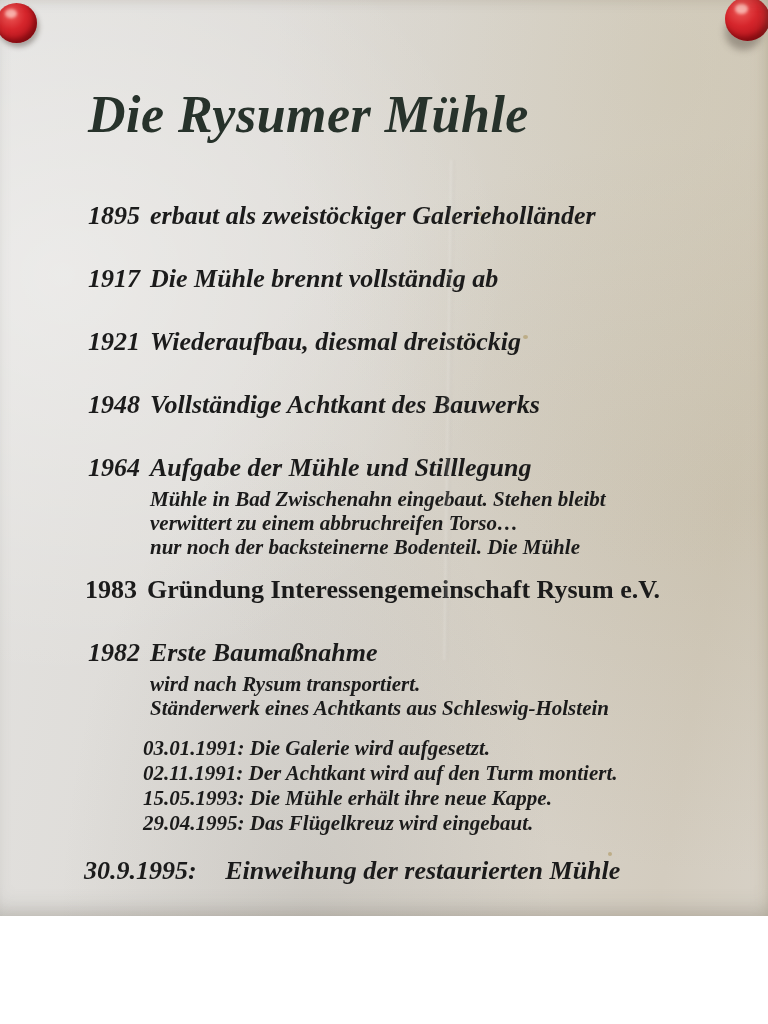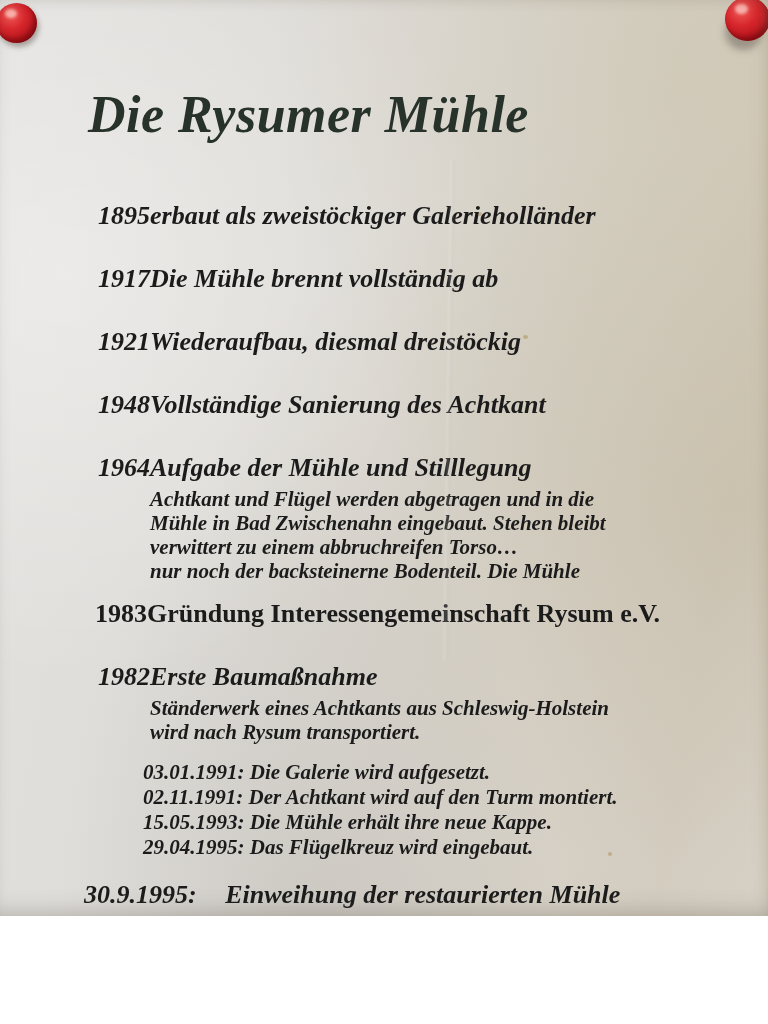--- a/index.html
+++ b/index.html
@@ -95,21 +95,20 @@
     display: flex;
     margin: 0 0 33px 88px;
     font-size: 26px;
     font-weight: bold;
     font-style: italic;
     line-height: 1.15;
   }
   .entry .year {
     width: 62px;
     flex: 0 0 62px;
-    text-align: right;
   }
   .entry.upright {
     font-style: normal;
     margin-left: 85px;
   }
   .entry.has-detail {
     margin-bottom: 16px;
   }
   .detail {
     margin-top: 4px;
@@ -162,49 +161,48 @@
       <span class="text">Die Mühle brennt vollständig ab</span>
     </div>
 
     <div class="entry">
       <span class="year">1921</span>
       <span class="text">Wiederaufbau, diesmal dreistöckig</span>
     </div>
 
     <div class="entry">
       <span class="year">1948</span>
-      <span class="text">Vollständige Sanierung des Achtkant</span>
+      <span class="text">Vollständige Achtkant des Bauwerks</span>
     </div>
 
     <div class="entry has-detail">
       <span class="year">1964</span>
       <span class="body">
         <div class="text">Aufgabe der Mühle und Stilllegung</div>
         <div class="detail">
-          <div>Achtkant und Flügel werden abgetragen und in die</div>
           <div>Mühle in Bad Zwischenahn eingebaut. Stehen bleibt</div>
           <div>verwittert zu einem abbruchreifen Torso…</div>
           <div>nur noch der backsteinerne Bodenteil. Die Mühle</div>
         </div>
       </span>
     </div>
 
     <div class="entry upright">
       <span class="year">1983</span>
       <span class="text">Gründung Interessengemeinschaft Rysum e.V.</span>
     </div>
 
 
     <div class="entry has-detail">
       <span class="year">1982</span>
       <span class="body">
         <div class="text">Erste Baumaßnahme</div>
         <div class="detail">
+          <div>wird nach Rysum transportiert.</div>
           <div>Ständerwerk eines Achtkants aus Schleswig-Holstein</div>
-          <div>wird nach Rysum transportiert.</div>
         </div>
       </span>
     </div>
 
     <div class="milestones">
       <div>03.01.1991: Die Galerie wird aufgesetzt.</div>
       <div>02.11.1991: Der Achtkant wird auf den Turm montiert.</div>
       <div>15.05.1993: Die Mühle erhält ihre neue Kappe.</div>
       <div>29.04.1995: Das Flügelkreuz wird eingebaut.</div>
     </div>

